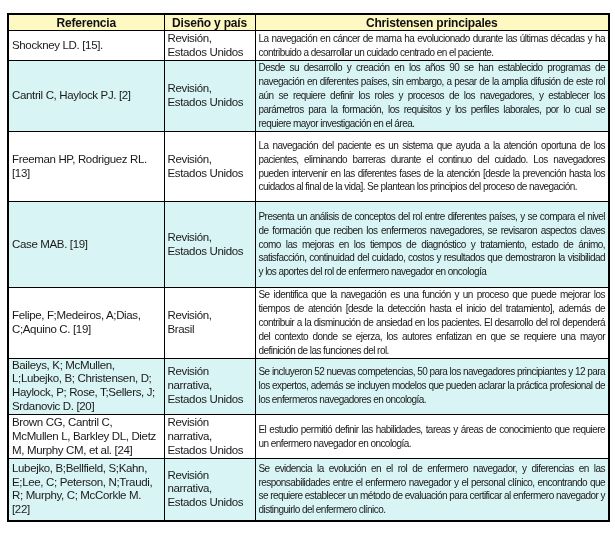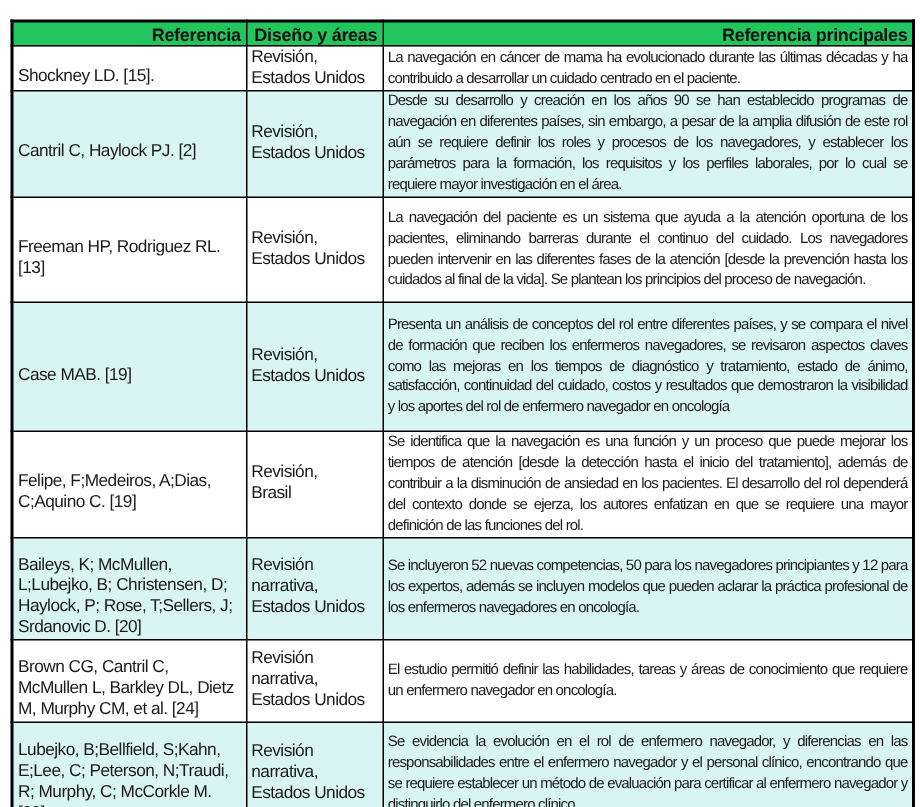--- a/index.html
+++ b/index.html
@@ -7,45 +7,45 @@
          font-family: "Liberation Sans", sans-serif; color: #1a1a1a; }
   table.ref {
     position: absolute; left: 7px; top: 13px; width: 601px;
     border-collapse: collapse; table-layout: fixed;
     border: 2px solid #000;
   }
   table.ref th, table.ref td {
     border: 1.5px solid #000; padding: 0 3px; vertical-align: middle;
   }
   table.ref th {
-    background: #22c55e; font-weight: bold; font-size: 12px; height: 15px;
-    text-align: right; color: #111; letter-spacing: -0.2px;
+    background: #fef9c3; font-weight: bold; font-size: 12px; height: 15px;
+    text-align: center; color: #111; letter-spacing: -0.2px;
   }
   table.ref td { font-size: 11.5px; line-height: 13.9px; letter-spacing: -0.35px; }
   table.ref td.res { font-size: 10px; text-align: justify; letter-spacing: -0.55px; }
   tr.shaded td { background: #d9f4f4; }
   tr.plain td { background: #ffffff; }
   col.c1 { width: 156px; } col.c2 { width: 91px; } col.c3 { width: 354px; }
-  .ref-text { display: block; margin-top: 12px; }
+  .ref-text { display: block; }
   .design-line { display: block; }
 </style>
 </head>
 <body>
 
 <table class="ref">
   <colgroup>
       <col class="c1">
       <col class="c2">
       <col class="c3">
     </colgroup>
   <thead>
     <tr>
       <th>Referencia</th>
-      <th>Diseño y áreas</th>
-      <th>Referencia principales</th>
+      <th>Diseño y país</th>
+      <th>Christensen principales</th>
     </tr>
   </thead>
   <tbody id="tbody">
       <tr class="plain" style="height: 30px;">
     <td>
           <span class="ref-text">Shockney LD. [15].</span>
         </td>
     <td>
           <span class="design-line">Revisión,</span>
           <span class="design-line">Estados Unidos</span>

